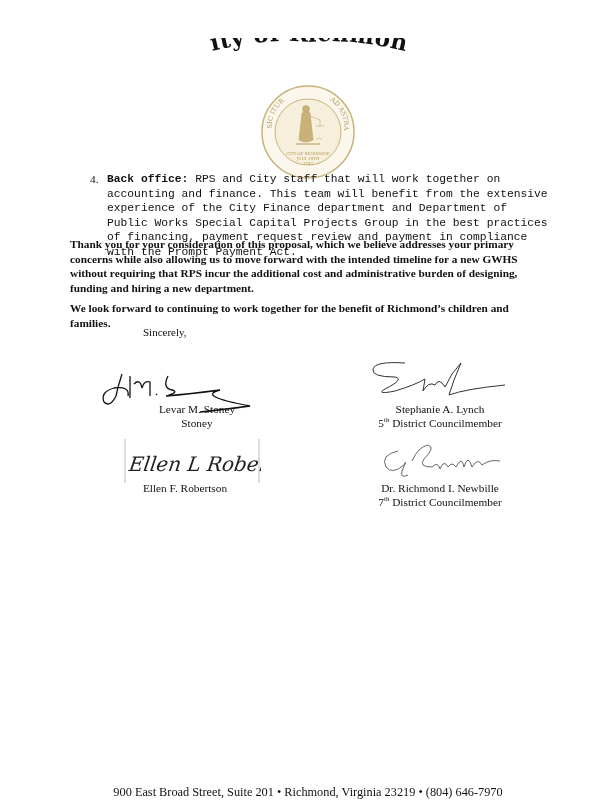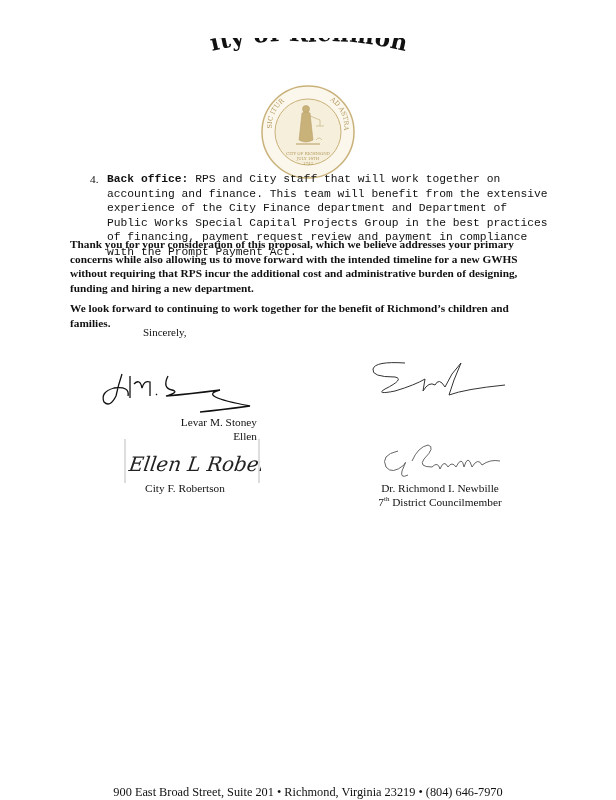--- a/index.html
+++ b/index.html
@@ -104,28 +104,32 @@
       <text x="10" y="34" font-family="DejaVu Serif, serif" font-style="italic" font-size="20" fill="#222" transform="skewX(-8)">Ellen L Robertson</text>
     </svg>
   </div>
 
   <div class="sig-img" style="left:378px; top:437px;">
     <svg width="130" height="45" viewBox="0 0 130 45">
       <path d="M20,14 Q2,18 8,30 Q14,38 26,28 Q30,20 24,34 Q22,42 30,38 M34,24 Q40,10 50,8 Q58,10 46,22 Q40,30 54,30 Q60,24 62,32 Q66,22 70,30 Q74,24 78,30 Q84,18 86,30 Q90,16 94,30 Q100,20 104,28 Q112,22 122,24" fill="none" stroke="#555" stroke-width="0.9"></path>
     </svg>
   </div>
 
-  <div class="sig-block" style="left:137px; top:415px; width:120px;text-align:right;">
+  <div class="sig-block" style="left:137px; top:402px; width:120px;">
     <span class="name">Levar M. Stoney</span>
-    <span class="role"><span></span><sup></sup><span>Ellen</span></span>
+    <span class="role"><span></span><sup></sup><span>Stoney</span></span>
   </div>
 
+  <div class="sig-block" style="left:370px; top:402px; width:140px;">
+    <span class="name">Stephanie A. Lynch</span>
+    <span class="role"><span>5</span><sup>th</sup><span> District Councilmember</span></span>
+  </div>
 
   <div class="sig-block" style="left:110px; top:481px; width:150px;">
-    <span class="name">City F. Robertson</span>
+    <span class="name">Ellen F. Robertson</span>
   </div>
 
   <div class="sig-block" style="left:370px; top:481px; width:140px;">
     <span class="name">Dr. Richmond I. Newbille</span>
     <span class="role"><span>7</span><sup>th</sup><span> District Councilmember</span></span>
   </div>
 
   <div class="footer">900 East Broad Street, Suite 201 • Richmond, Virginia 23219 • (804) 646-7970</div>
 </div>
 

